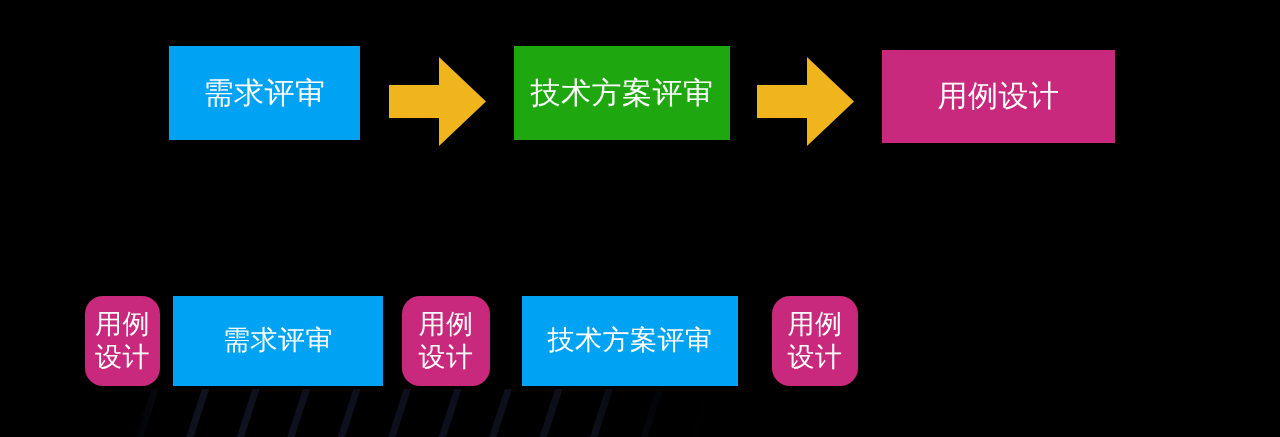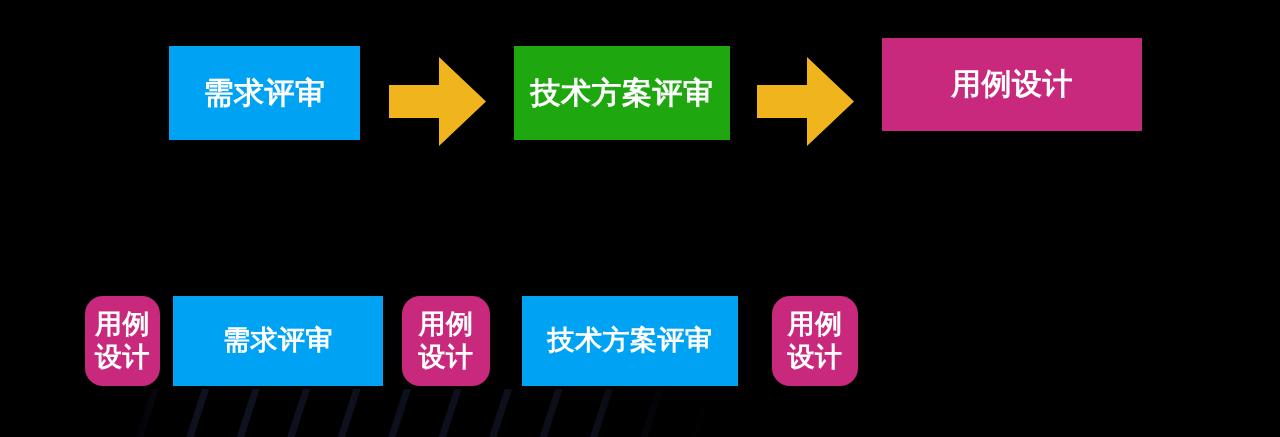--- a/index.html
+++ b/index.html
@@ -28,21 +28,21 @@
     opacity: 0.55;
   }
 
   .node {
     position: absolute;
     display: flex;
     align-items: center;
     justify-content: center;
     text-align: center;
     color: #ffffff;
-    font-weight: 700;
+    font-weight: 400;
     letter-spacing: 0.5px;
     line-height: 1.16;
     box-sizing: border-box;
     user-select: none;
   }
 
   
   .flow-node {
     font-size: 30px;
   }
@@ -102,21 +102,21 @@
   <div class="node flow-node" id="flow-node-1" style="left: 514px; top: 46px; width: 216px; height: 94px; background: rgb(31, 167, 15);">
     <span>技术方案评审</span>
   </div>
 
   <div class="flow-arrow" id="flow-arrow-1" style="left: 757px; top: 57px;">
     <svg viewBox="0 0 97 89" width="97" height="89">
       <polygon id="arrowpoly1" points="0,28 50,28 50,0 97,44.5 50,89 50,61 0,61" fill="#F0B41C"></polygon>
     </svg>
   </div>
 
-  <div class="node flow-node" id="flow-node-2" style="left: 882px; top: 38px; width: 260px; height: 93px; background: rgb(201, 41, 124);">
+  <div class="node flow-node" id="flow-node-2" style="left: 882px; top: 50px; width: 233px; height: 93px; background: rgb(201, 41, 124);">
     <span>用例设计</span>
   </div>
 
   <div class="node tl-narrow" id="tl-node-0" style="left: 85px; top: 296px; width: 75px; height: 90px; background: rgb(201, 41, 124);">
     <span>用例
 设计</span>
   </div>
 
   <div class="node tl-node" id="tl-node-1" style="left: 173px; top: 296px; width: 210px; height: 90px; background: rgb(0, 162, 243);">
     <span>需求评审</span>

